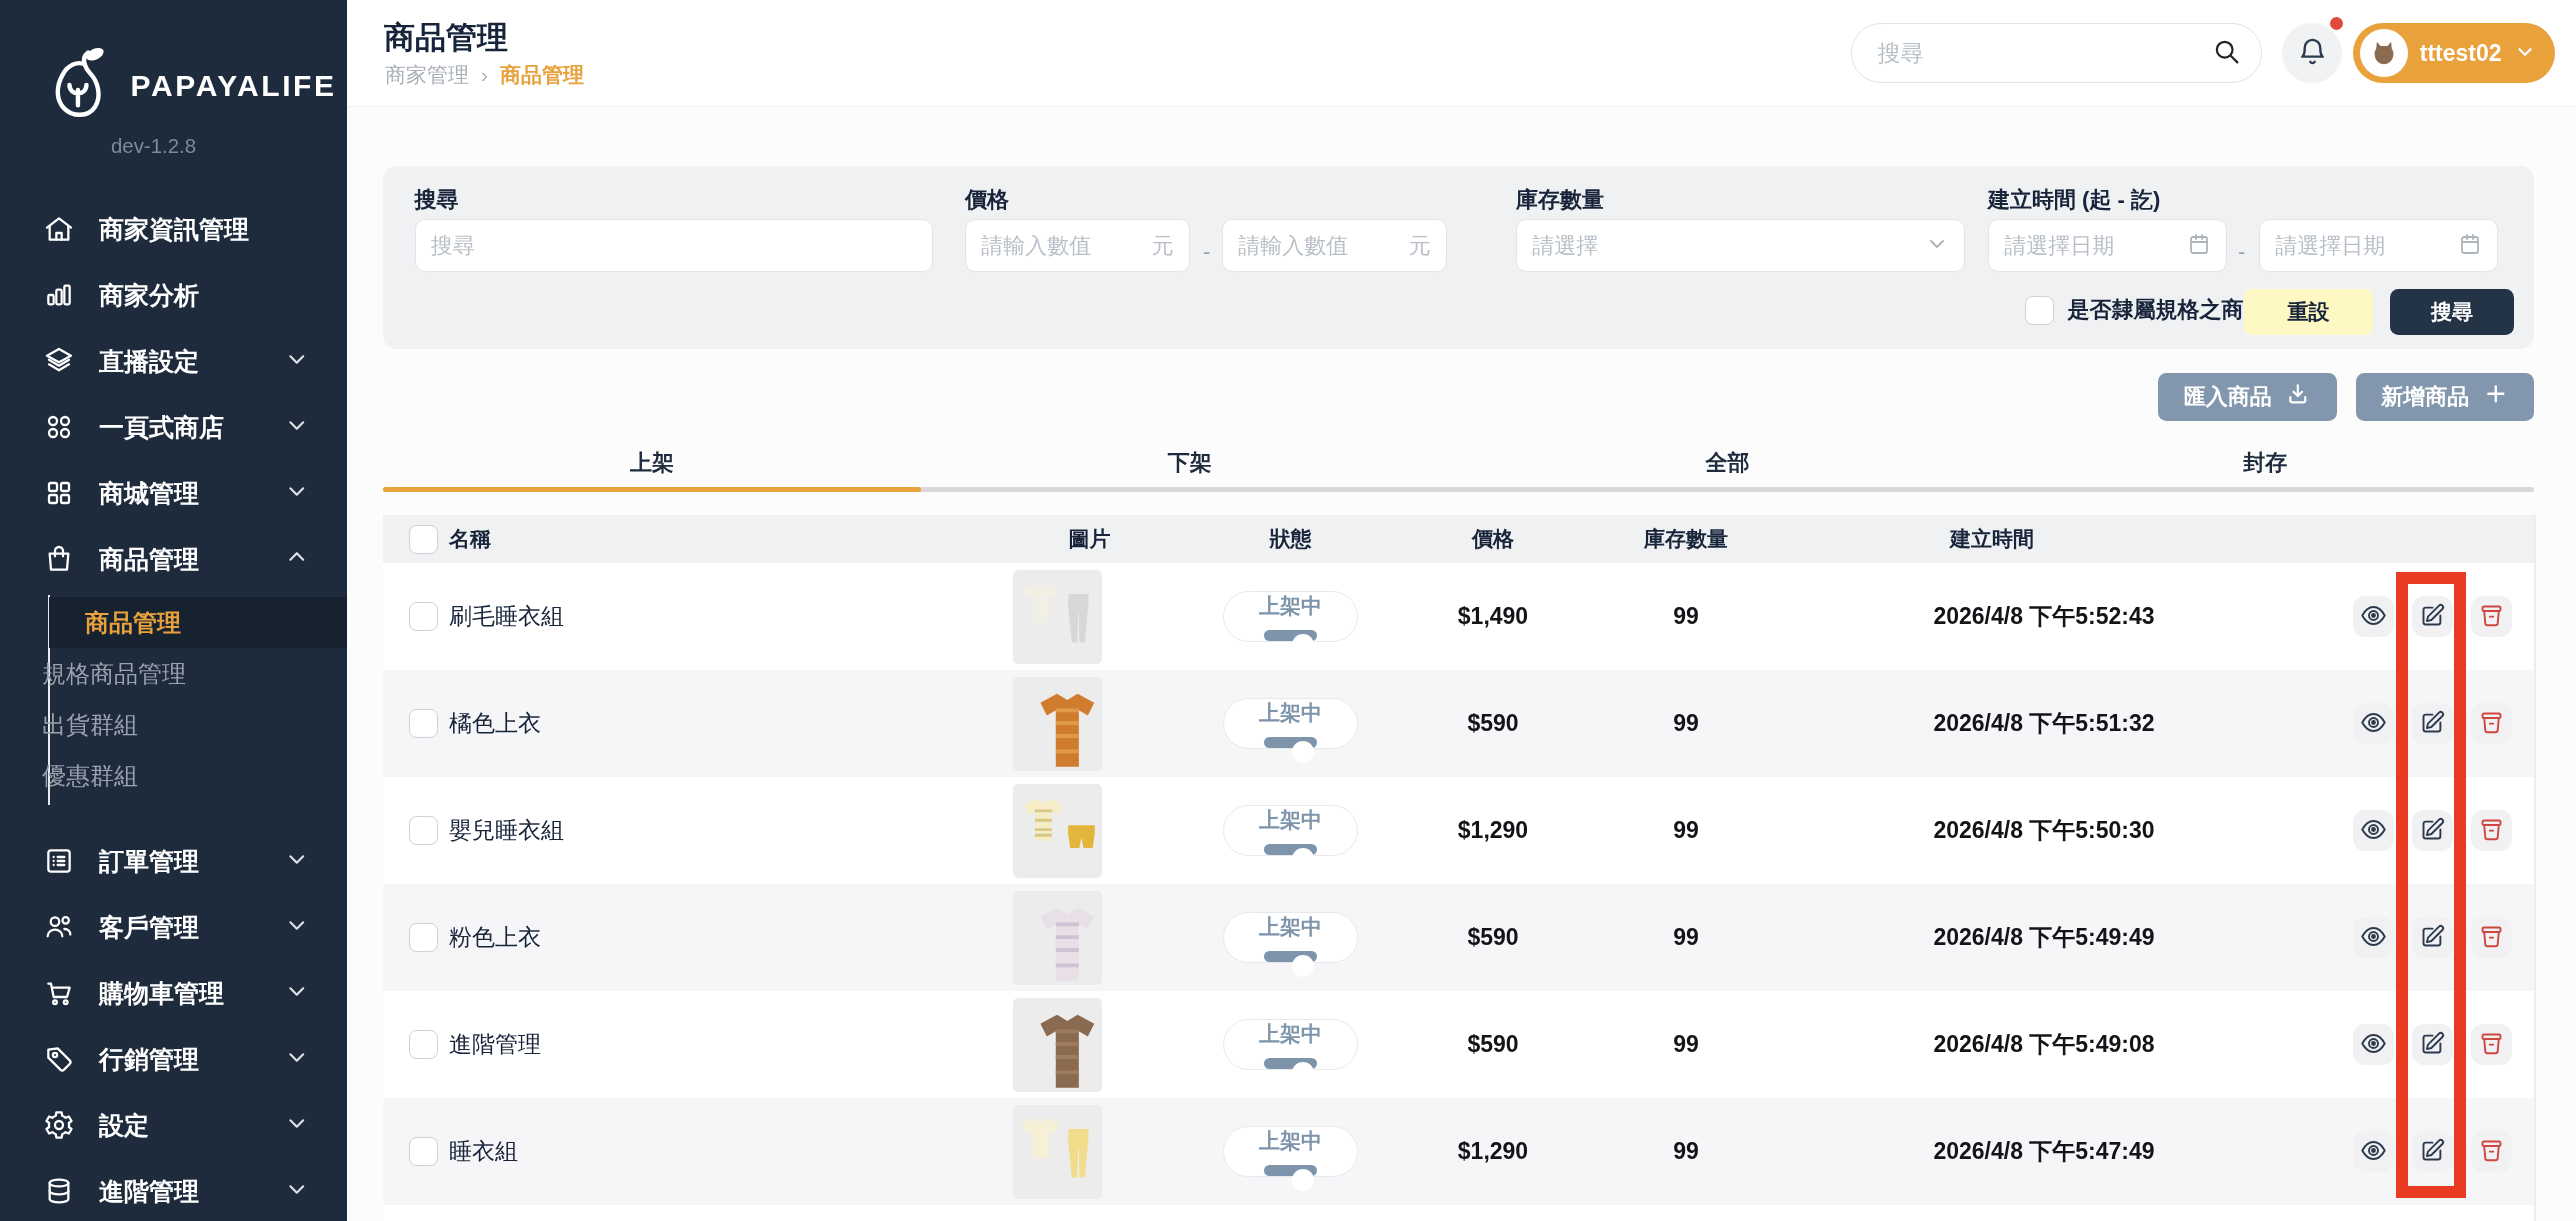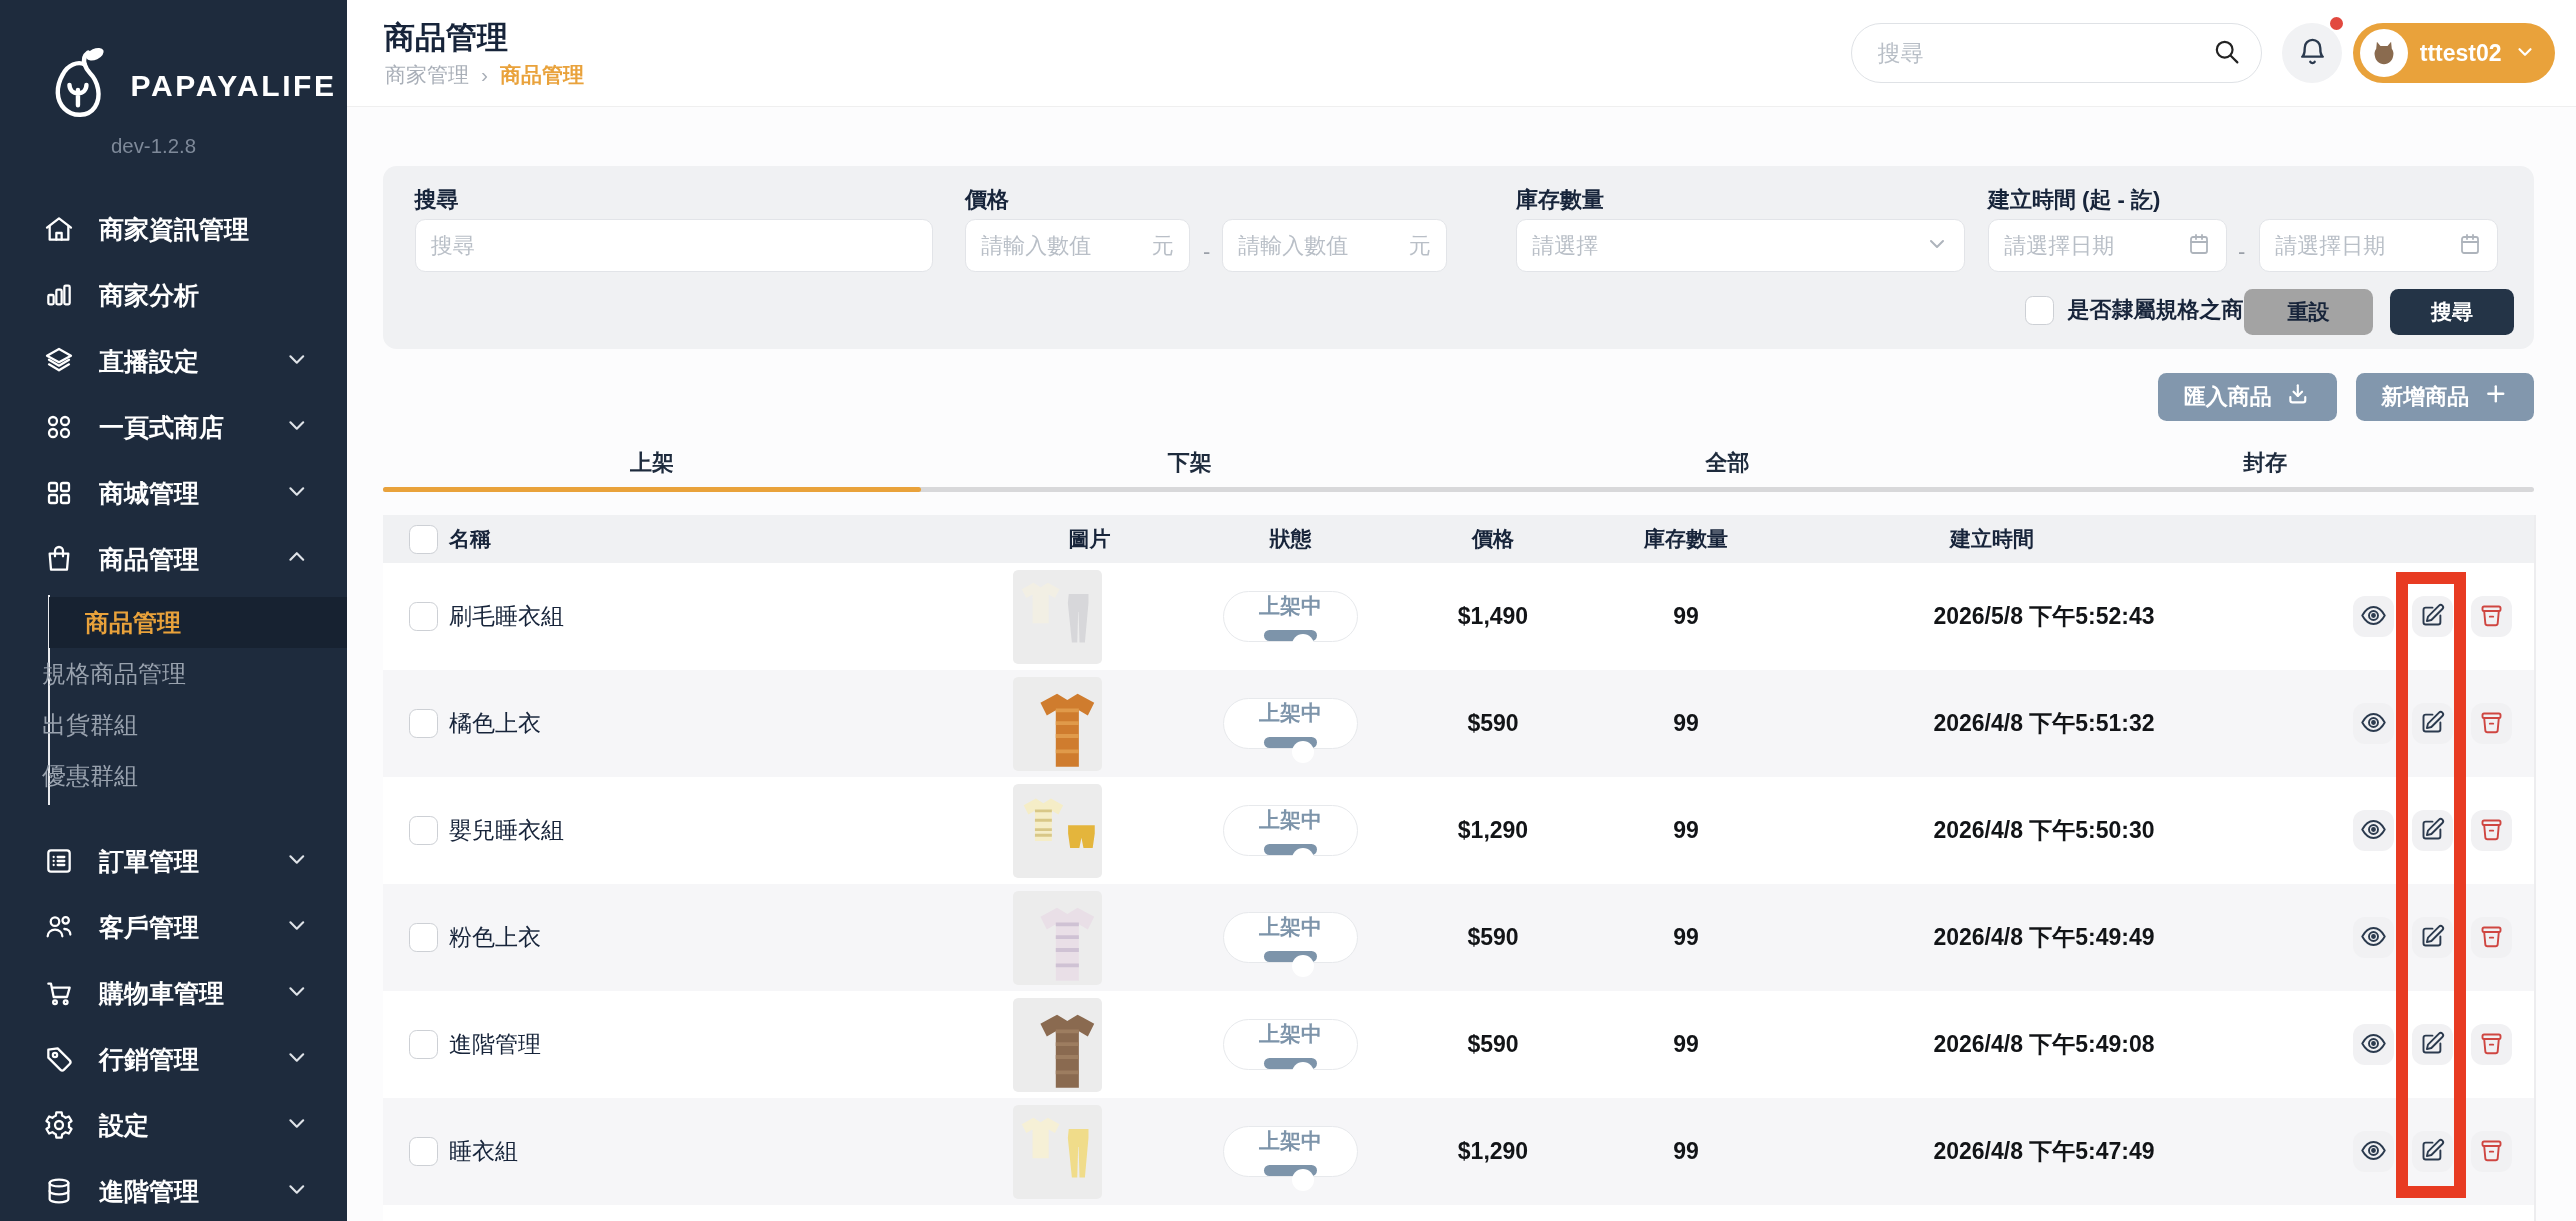--- a/index.html
+++ b/index.html
@@ -43,21 +43,21 @@
   .f-input { position:absolute; top:53px; height:53px; background:#fff; border:1.7px solid #e2e4e8; border-radius:10.2px; display:flex; align-items:center; padding:0 15.3px; }
   .f-input input { border:none; outline:none; width:100%; font-size:22px; color:#333; background:transparent; font-family:inherit; }
   .f-input input::placeholder, .ph { color:#b9bfc7; font-size:22px; }
   .suffix { color:#b9bfc7; font-size:22px; margin-left:6.8px; }
   .dash { position:absolute; top:73px; font-size:22px; color:#9aa0a8; }
   .f-select { justify-content:space-between; cursor:pointer; }
   .f-date { justify-content:space-between; cursor:pointer; }
   .fp-row2-check { position:absolute; left:1642px; top:129px; display:flex; align-items:center; gap:13.6px; cursor:pointer; }
   .checkbox { width:29px; height:29px; background:#fff; border:1.7px solid #cdd0d5; border-radius:7.7px; }
   .check-label { font-size:22px; font-weight:bold; color:#17243a; }
-  .btn-reset { position:absolute; left:1861px; top:123px; width:129px; height:46px; background:#a3a3a3; border-radius:8.5px; border:none; font-size:21px; font-weight:bold; color:#17243a; cursor:pointer; font-family:inherit; }
+  .btn-reset { position:absolute; left:1861px; top:123px; width:129px; height:46px; background:#fef9c3; border-radius:8.5px; border:none; font-size:21px; font-weight:bold; color:#17243a; cursor:pointer; font-family:inherit; }
   .btn-dark { position:absolute; left:2007px; top:123px; width:124px; height:46px; background:#243447; border-radius:8.5px; border:none; font-size:21px; font-weight:bold; color:#fff; cursor:pointer; font-family:inherit; }
 
   
   .actions-row { position:absolute; left:383px; top:373px; width:2151px; height:48px; display:flex; justify-content:flex-end; gap:19px; }
   .btn-blue { height:48px; background:#8297ad; color:#fff; border:none; border-radius:8.5px; font-size:22px; font-weight:bold; padding:0 25.6px; display:flex; align-items:center; gap:13.6px; cursor:pointer; font-family:inherit; }
 
   
   .tabs { position:absolute; left:383px; top:439px; width:2151px; height:53px; }
   .tabs-row { display:flex; height:48px; }
   .tab { flex:1; display:flex; align-items:center; justify-content:center; font-size:22px; font-weight:bold; color:#1e2b3d; cursor:pointer; }
@@ -443,21 +443,21 @@
               </span>
       </span>
     </div>
     <div class="cell-abs" style="left:1025px;width:170px;justify-content:center">
             <span class="num">$1,490</span>
           </div>
     <div class="cell-abs" style="left:1218px;width:170px;justify-content:center">
             <span class="num">99</span>
           </div>
     <div class="cell-abs" style="left:1482px;width:358px;justify-content:center">
-            <span class="datec">2026/5/8 下午5:52:43</span>
+            <span class="datec">2026/4/8 下午5:52:43</span>
           </div>
     <div class="icon-btn" style="left:1970px">
             <span><svg width="27" height="27" viewBox="0 0 24 24" fill="none" stroke="#2b3a4e" stroke-width="1.7" stroke-linecap="round" stroke-linejoin="round">
                 <path d="M2 12 C5 6.5 9 4.5 12 4.5 C15 4.5 19 6.5 22 12 C19 17.5 15 19.5 12 19.5 C9 19.5 5 17.5 2 12 Z"></path>
                 <circle cx="12" cy="12" r="4"></circle>
                 <circle cx="12" cy="12" r="1.3" fill="#2b3a4e"></circle>
               </svg></span>
           </div>
     <div class="icon-btn" style="left:2029px">
             <span><svg width="27" height="27" viewBox="0 0 24 24" fill="none" stroke="#2b3a4e" stroke-width="1.7" stroke-linecap="round" stroke-linejoin="round">

